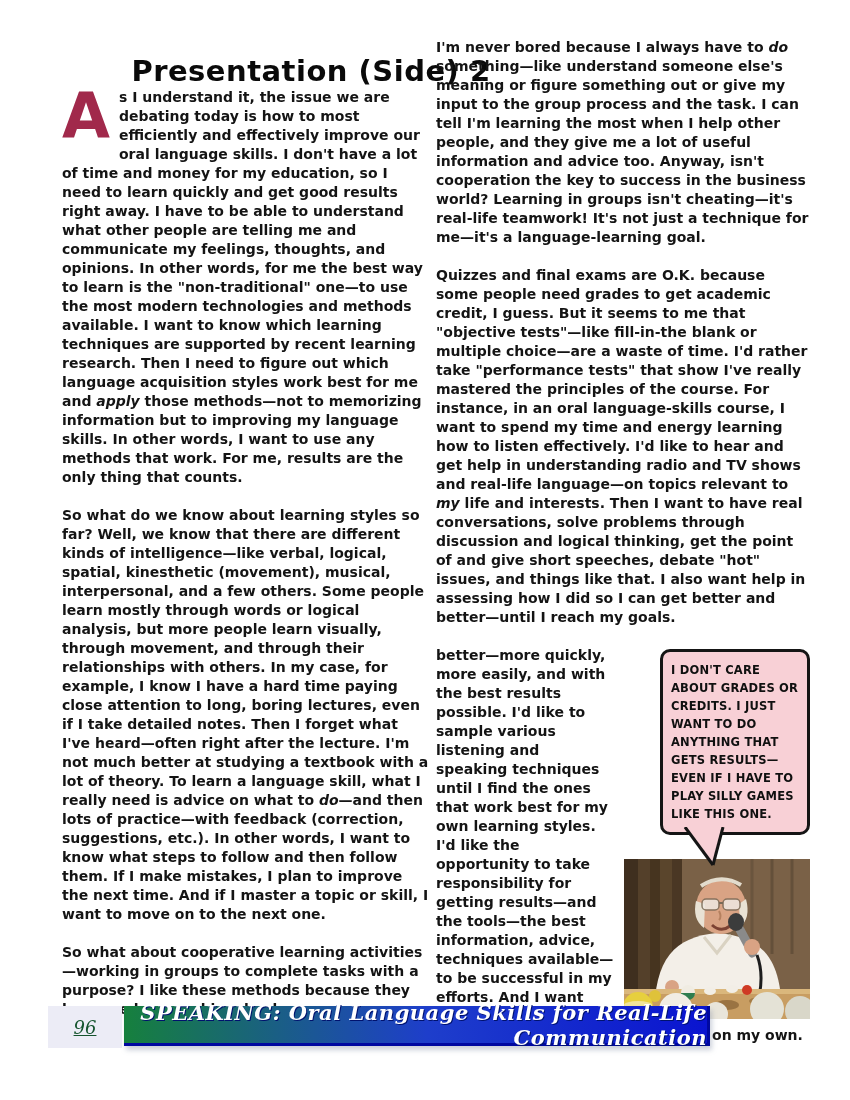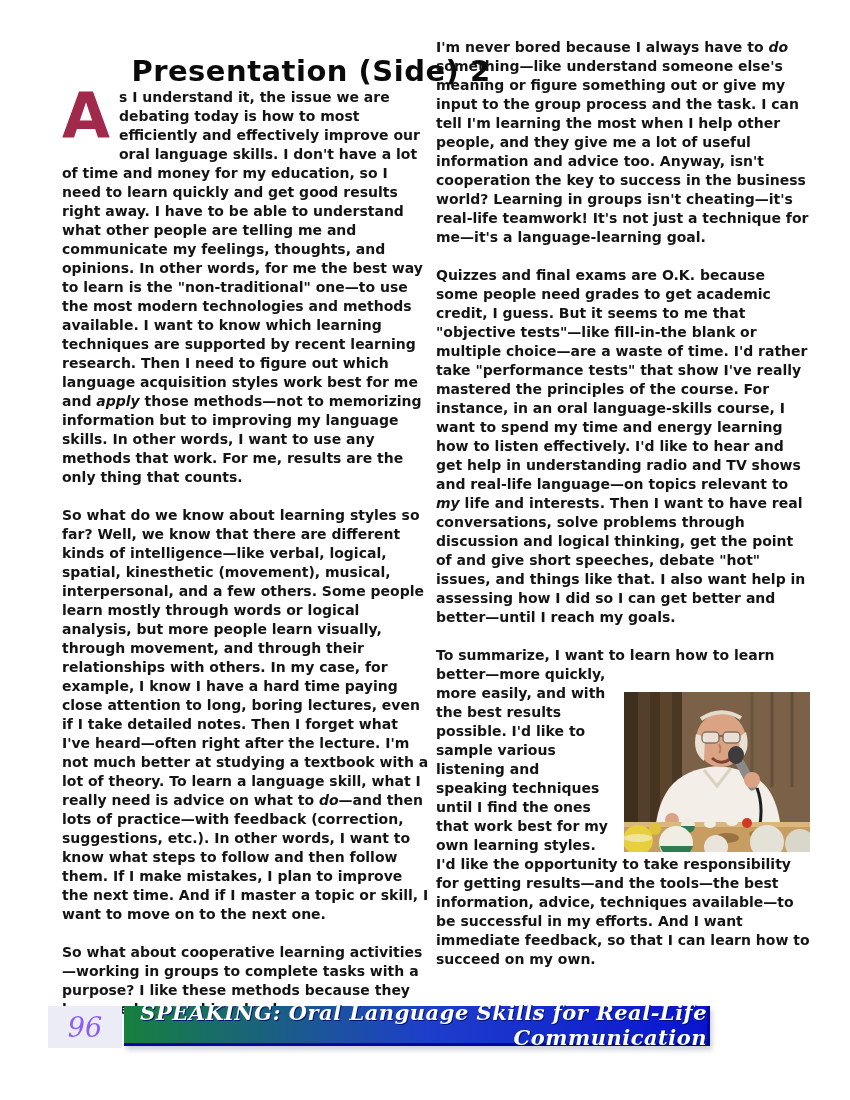--- a/index.html
+++ b/index.html
@@ -28,21 +28,21 @@
     width:150px;margin-left:auto;background:#F8D0D6;border:3px solid #151515;
     border-radius:10px;padding:9px 8px;font-size:11.5px;line-height:18px;
     font-weight:bold;letter-spacing:.2px;color:#101010;
   }
   .bubble-tail{position:absolute;left:14px;top:100%;margin-top:-5px;}
   .photo{display:block;margin-top:24px;width:186px;height:160px;}
   
   .footer-pagenum{
     position:absolute;left:48px;top:1006px;width:74px;height:42px;background:#ECECF6;
     display:flex;align-items:center;justify-content:center;
-    font-family:"DejaVu Serif",serif;font-style:italic;font-size:27px;color:#8b5cf6;
+    font-family:"DejaVu Serif",serif;font-style:italic;font-size:18px;color:#14532d;text-decoration:underline;
   }
   .footer-banner{
     position:absolute;left:124px;top:1006px;width:586px;height:40px;box-sizing:border-box;
     background:linear-gradient(90deg,#16803D 0%,#1E3ECB 52%,#0A14D0 100%);
     border-bottom:3px solid #0008A0;border-right:3px solid #0008A0;
     box-shadow:2px 4px 5px rgba(110,120,150,.35);
     display:flex;align-items:center;padding-left:14px;
     font-family:"DejaVu Serif",serif;font-style:italic;font-weight:bold;
     font-size:21px;color:#ffffff;letter-spacing:.5px;text-align:right;
   }
@@ -57,21 +57,29 @@
 
   <div id="col-left" class="col">
     <p><span class="dropcap">A</span><span><span>s I understand it, the issue we are debating today is how to most efficiently and effectively improve our oral language skills. I don't have a lot of time and money for my education, so I need to learn quickly and get good results right away. I have to be able to understand what other people are telling me and communicate my feelings, thoughts, and opinions. In other words, for me the best way to learn is the "non-traditional" one—to use the most modern technologies and methods available. I want to know which learning techniques are supported by recent learning research. Then I need to figure out which language acquisition styles work best for me and </span><em>apply</em><span> those methods—not to memorizing information but to improving my language skills. In other words, I want to use any methods that work. For me, results are the only thing that counts.</span></span></p>
     <p><span><span>So what do we know about learning styles so far? Well, we know that there are different kinds of intelligence—like verbal, logical, spatial, kinesthetic (movement), musical, interpersonal, and a few others. Some people learn mostly through words or logical analysis, but more people learn visually, through movement, and through their relationships with others. In my case, for example, I know I have a hard time paying close attention to long, boring lectures, even if I take detailed notes. Then I forget what I've heard—often right after the lecture. I'm not much better at studying a textbook with a lot of theory. To learn a language skill, what I really need is advice on what to </span><em>do</em><span>—and then lots of practice—with feedback (correction, suggestions, etc.). In other words, I want to know what steps to follow and then follow them. If I make mistakes, I plan to improve the next time. And if I master a topic or skill, I want to move on to the next one.</span></span></p>
     <p><span><span>So what about cooperative learning activities—working in groups to complete tasks with a purpose? I like these methods because they keep me busy and involved.</span></span></p>
   </div>
 
   <div id="col-right" class="col">
     <p><span><span>I'm never bored because I always have to </span><em>do</em><span> something—like understand someone else's meaning or figure something out or give my input to the group process and the task. I can tell I'm learning the most when I help other people, and they give me a lot of useful information and advice too. Anyway, isn't cooperation the key to success in the business world? Learning in groups isn't cheating—it's real-life teamwork! It's not just a technique for me—it's a language-learning goal.</span></span></p>
     <p><span><span>Quizzes and final exams are O.K. because some people need grades to get academic credit, I guess. But it seems to me that "objective tests"—like fill-in-the blank or multiple choice—are a waste of time. I'd rather take "performance tests" that show I've really mastered the principles of the course. For instance, in an oral language-skills course, I want to spend my time and energy learning how to listen effectively. I'd like to hear and get help in understanding radio and TV shows and real-life language—on topics relevant to </span><em>my</em><span> life and interests. Then I want to have real conversations, solve problems through discussion and logical thinking, get the point of and give short speeches, debate "hot" issues, and things like that. I also want help in assessing how I did so I can get better and better—until I reach my goals.</span></span></p>
-    <p><span>To summarize, I want to learn how to learn </span><span class="media-float">
+    <p><span class="media-float">
+        <span class="bubble">
+          <span>I DON'T CARE ABOUT GRADES OR CREDITS. I JUST WANT TO DO ANYTHING THAT GETS RESULTS—EVEN IF I HAVE TO PLAY SILLY GAMES LIKE THIS ONE.</span>
+          <svg class="bubble-tail" width="54" height="42">
+            <polygon points="8,0 46,0 36,38" fill="#F8D0D6"></polygon>
+            <line x1="8" y1="0" x2="36" y2="38" stroke="#151515" stroke-width="3"></line>
+            <line x1="46" y1="0" x2="36" y2="38" stroke="#151515" stroke-width="3"></line>
+          </svg>
+        </span>
         <svg class="photo" viewBox="0 0 186 160">
 
           <g>
             <rect x="0" y="0" width="186" height="160" fill="#6e5740"></rect>
             <rect x="0" y="0" width="14" height="160" fill="#3f2f1f"></rect>
             <rect x="14" y="0" width="12" height="160" fill="#54402a"></rect>
             <rect x="26" y="0" width="10" height="160" fill="#46341f"></rect>
             <rect x="36" y="0" width="12" height="160" fill="#5a452c"></rect>
             <rect x="48" y="0" width="10" height="160" fill="#4a3724"></rect>
             <rect x="58" y="0" width="128" height="160" fill="#7a6147"></rect>

